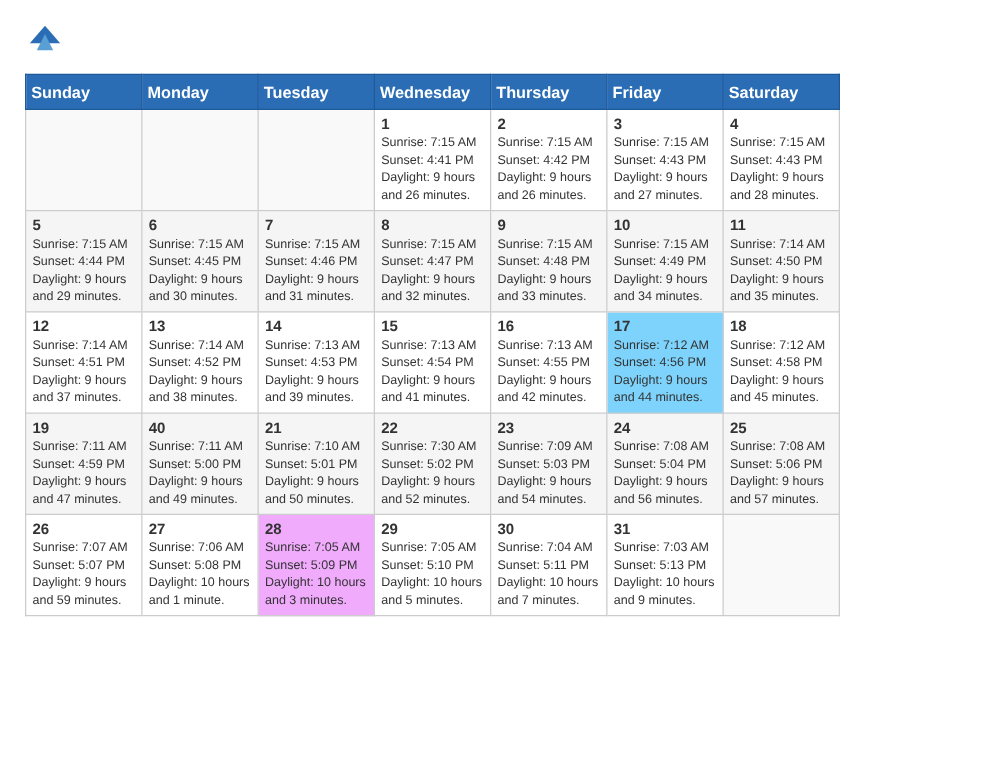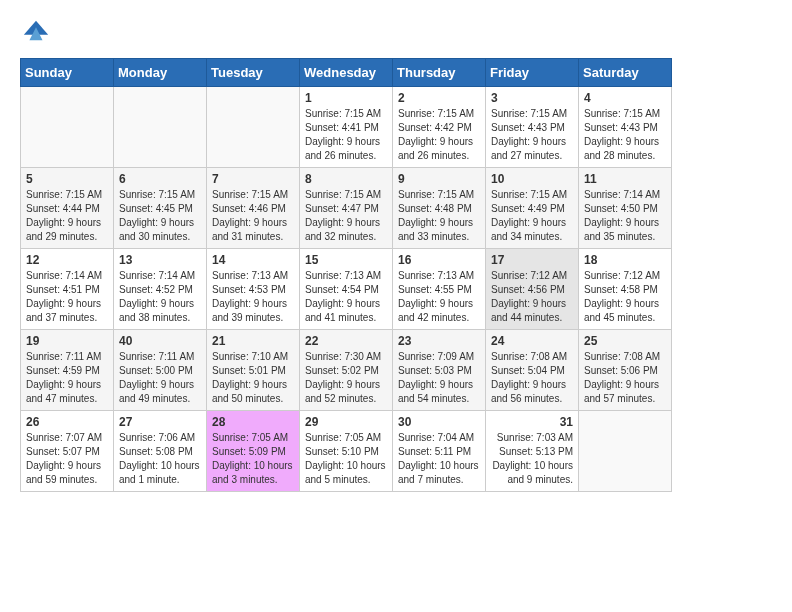--- a/index.html
+++ b/index.html
@@ -227,21 +227,21 @@
             <div class="day-info">Sunrise: 7:13 AM
 Sunset: 4:54 PM
 Daylight: 9 hours and 41 minutes.</div>
           </td>
           <td style="background: rgb(255, 255, 255);">
             <span class="day-num">16</span>
             <div class="day-info">Sunrise: 7:13 AM
 Sunset: 4:55 PM
 Daylight: 9 hours and 42 minutes.</div>
           </td>
-          <td style="background: #e5e5e5; margin-left: 45px;">
+          <td style="background: #7dd3fc; margin-left: 45px;">
             <span class="day-num">17</span>
             <div class="day-info">Sunrise: 7:12 AM
 Sunset: 4:56 PM
 Daylight: 9 hours and 44 minutes.</div>
           </td>
           <td style="background: rgb(255, 255, 255);">
             <span class="day-num">18</span>
             <div class="day-info">Sunrise: 7:12 AM
 Sunset: 4:58 PM
 Daylight: 9 hours and 45 minutes.</div>
@@ -315,21 +315,21 @@
             <div class="day-info">Sunrise: 7:05 AM
 Sunset: 5:10 PM
 Daylight: 10 hours and 5 minutes.</div>
           </td>
           <td style="background: rgb(255, 255, 255);">
             <span class="day-num">30</span>
             <div class="day-info">Sunrise: 7:04 AM
 Sunset: 5:11 PM
 Daylight: 10 hours and 7 minutes.</div>
           </td>
-          <td style="background: rgb(255, 255, 255); text-align: right;">
+          <td style="background: rgb(255, 255, 255);">
             <span class="day-num">31</span>
             <div class="day-info">Sunrise: 7:03 AM
 Sunset: 5:13 PM
 Daylight: 10 hours and 9 minutes.</div>
           </td>
           <td class="empty-cell"></td>
         </tr>
       </tbody>
   </table>
 </div>

